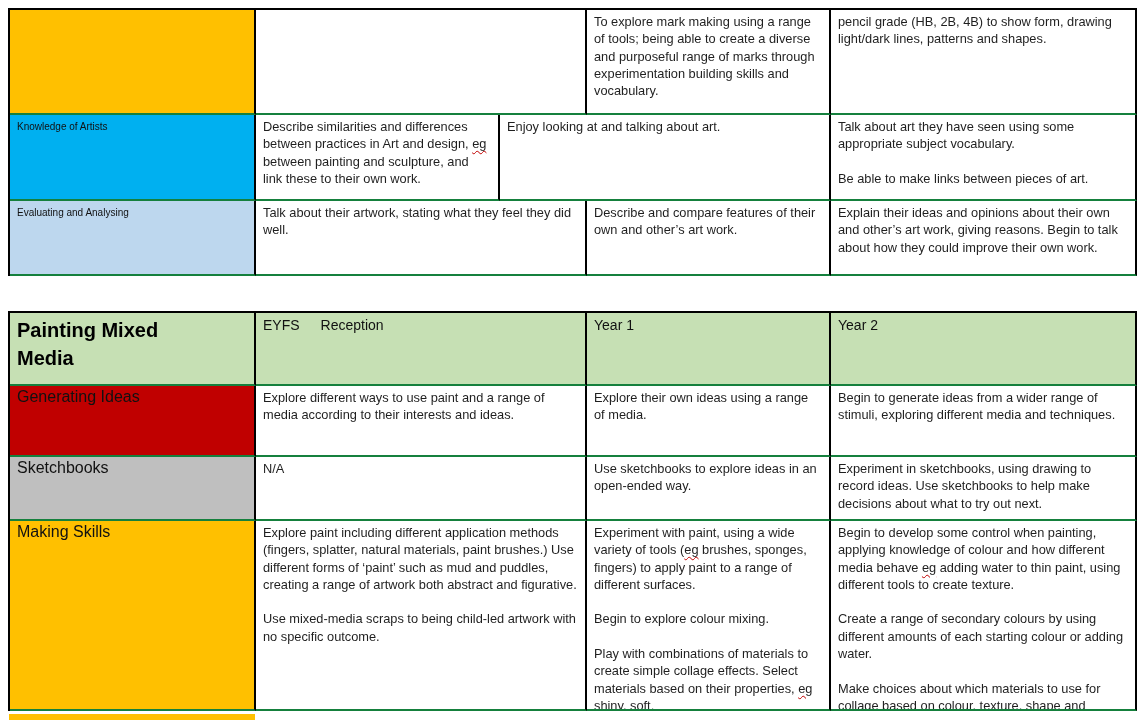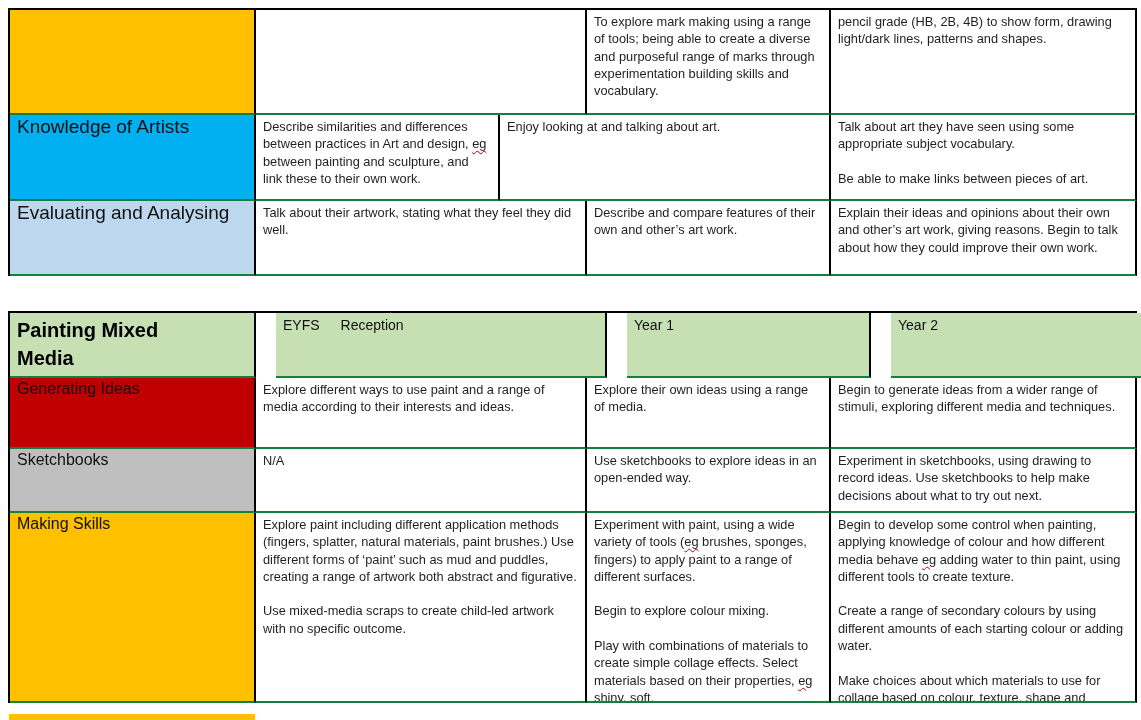--- a/index.html
+++ b/index.html
@@ -20,27 +20,27 @@
   }
   .c1{width:246px;flex:0 0 246px;}
   .c2{width:331px;flex:0 0 331px;}
   .c3{width:244px;flex:0 0 244px;}
   .c4{width:306px;flex:0 0 306px;}
   .ct{
     font-size:12.8px;line-height:17.3px;
     white-space:pre-line;
     color:#1f1f1f;
   }
-  .label-t1{font-size:19px;line-height:18px;color:#111;}
+  .label-t1{font-size:10px;line-height:18px;color:#111;}
   .label-t2{font-size:16px;line-height:16px;color:#111;}
   
   .rA{height:105px;}
   .rB{height:86px;}
   .rC{height:75px;}
-  .rH{height:65px;gap:20px;}
+  .rH{height:73px;}
   .rGI{height:71px;}
   .rSK{height:64px;}
   .rMS{height:190px;}
   
   .bg-orange{background:#FFC000;}
   .bg-brightblue{background:#00B0F0;}
   .bg-lightblue{background:#BDD7EE;}
   .bg-green{background:#C6E0B4;}
   .bg-red{background:#C00000;}
   .bg-gray{background:#BFBFBF;}
@@ -150,21 +150,21 @@
       <div class="ct">Experiment in sketchbooks, using drawing to record ideas. Use sketchbooks to help make decisions about what to try out next.</div>
     </div>
   </div>
   <div class="trow rMS">
     <div class="c c1 bg-orange">
       <div class="label-t2">Making Skills</div>
     </div>
     <div class="c c2">
       <div class="ct">Explore paint including different application methods (fingers, splatter, natural materials, paint brushes.) Use different forms of ‘paint’ such as mud and puddles, creating a range of artwork both abstract and figurative.
 
-Use mixed-media scraps to create child-led artwork with no specific outcome.</div>
+Use mixed-media scraps to being child-led artwork with no specific outcome.</div>
     </div>
     <div class="c c3">
       <div class="ct">Experiment with paint, using a wide variety of tools (<span class="sq">eg</span> brushes, sponges, fingers) to apply paint to a range of different surfaces.
 
 Begin to explore colour mixing.
 
 Play with combinations of materials to create simple collage effects. Select materials based on their properties, <span class="sq">eg</span> shiny, soft.</div>
     </div>
     <div class="c c4">
       <div class="ct">Begin to develop some control when painting, applying knowledge of colour and how different media behave <span class="sq">eg</span> adding water to thin paint, using different tools to create texture.

